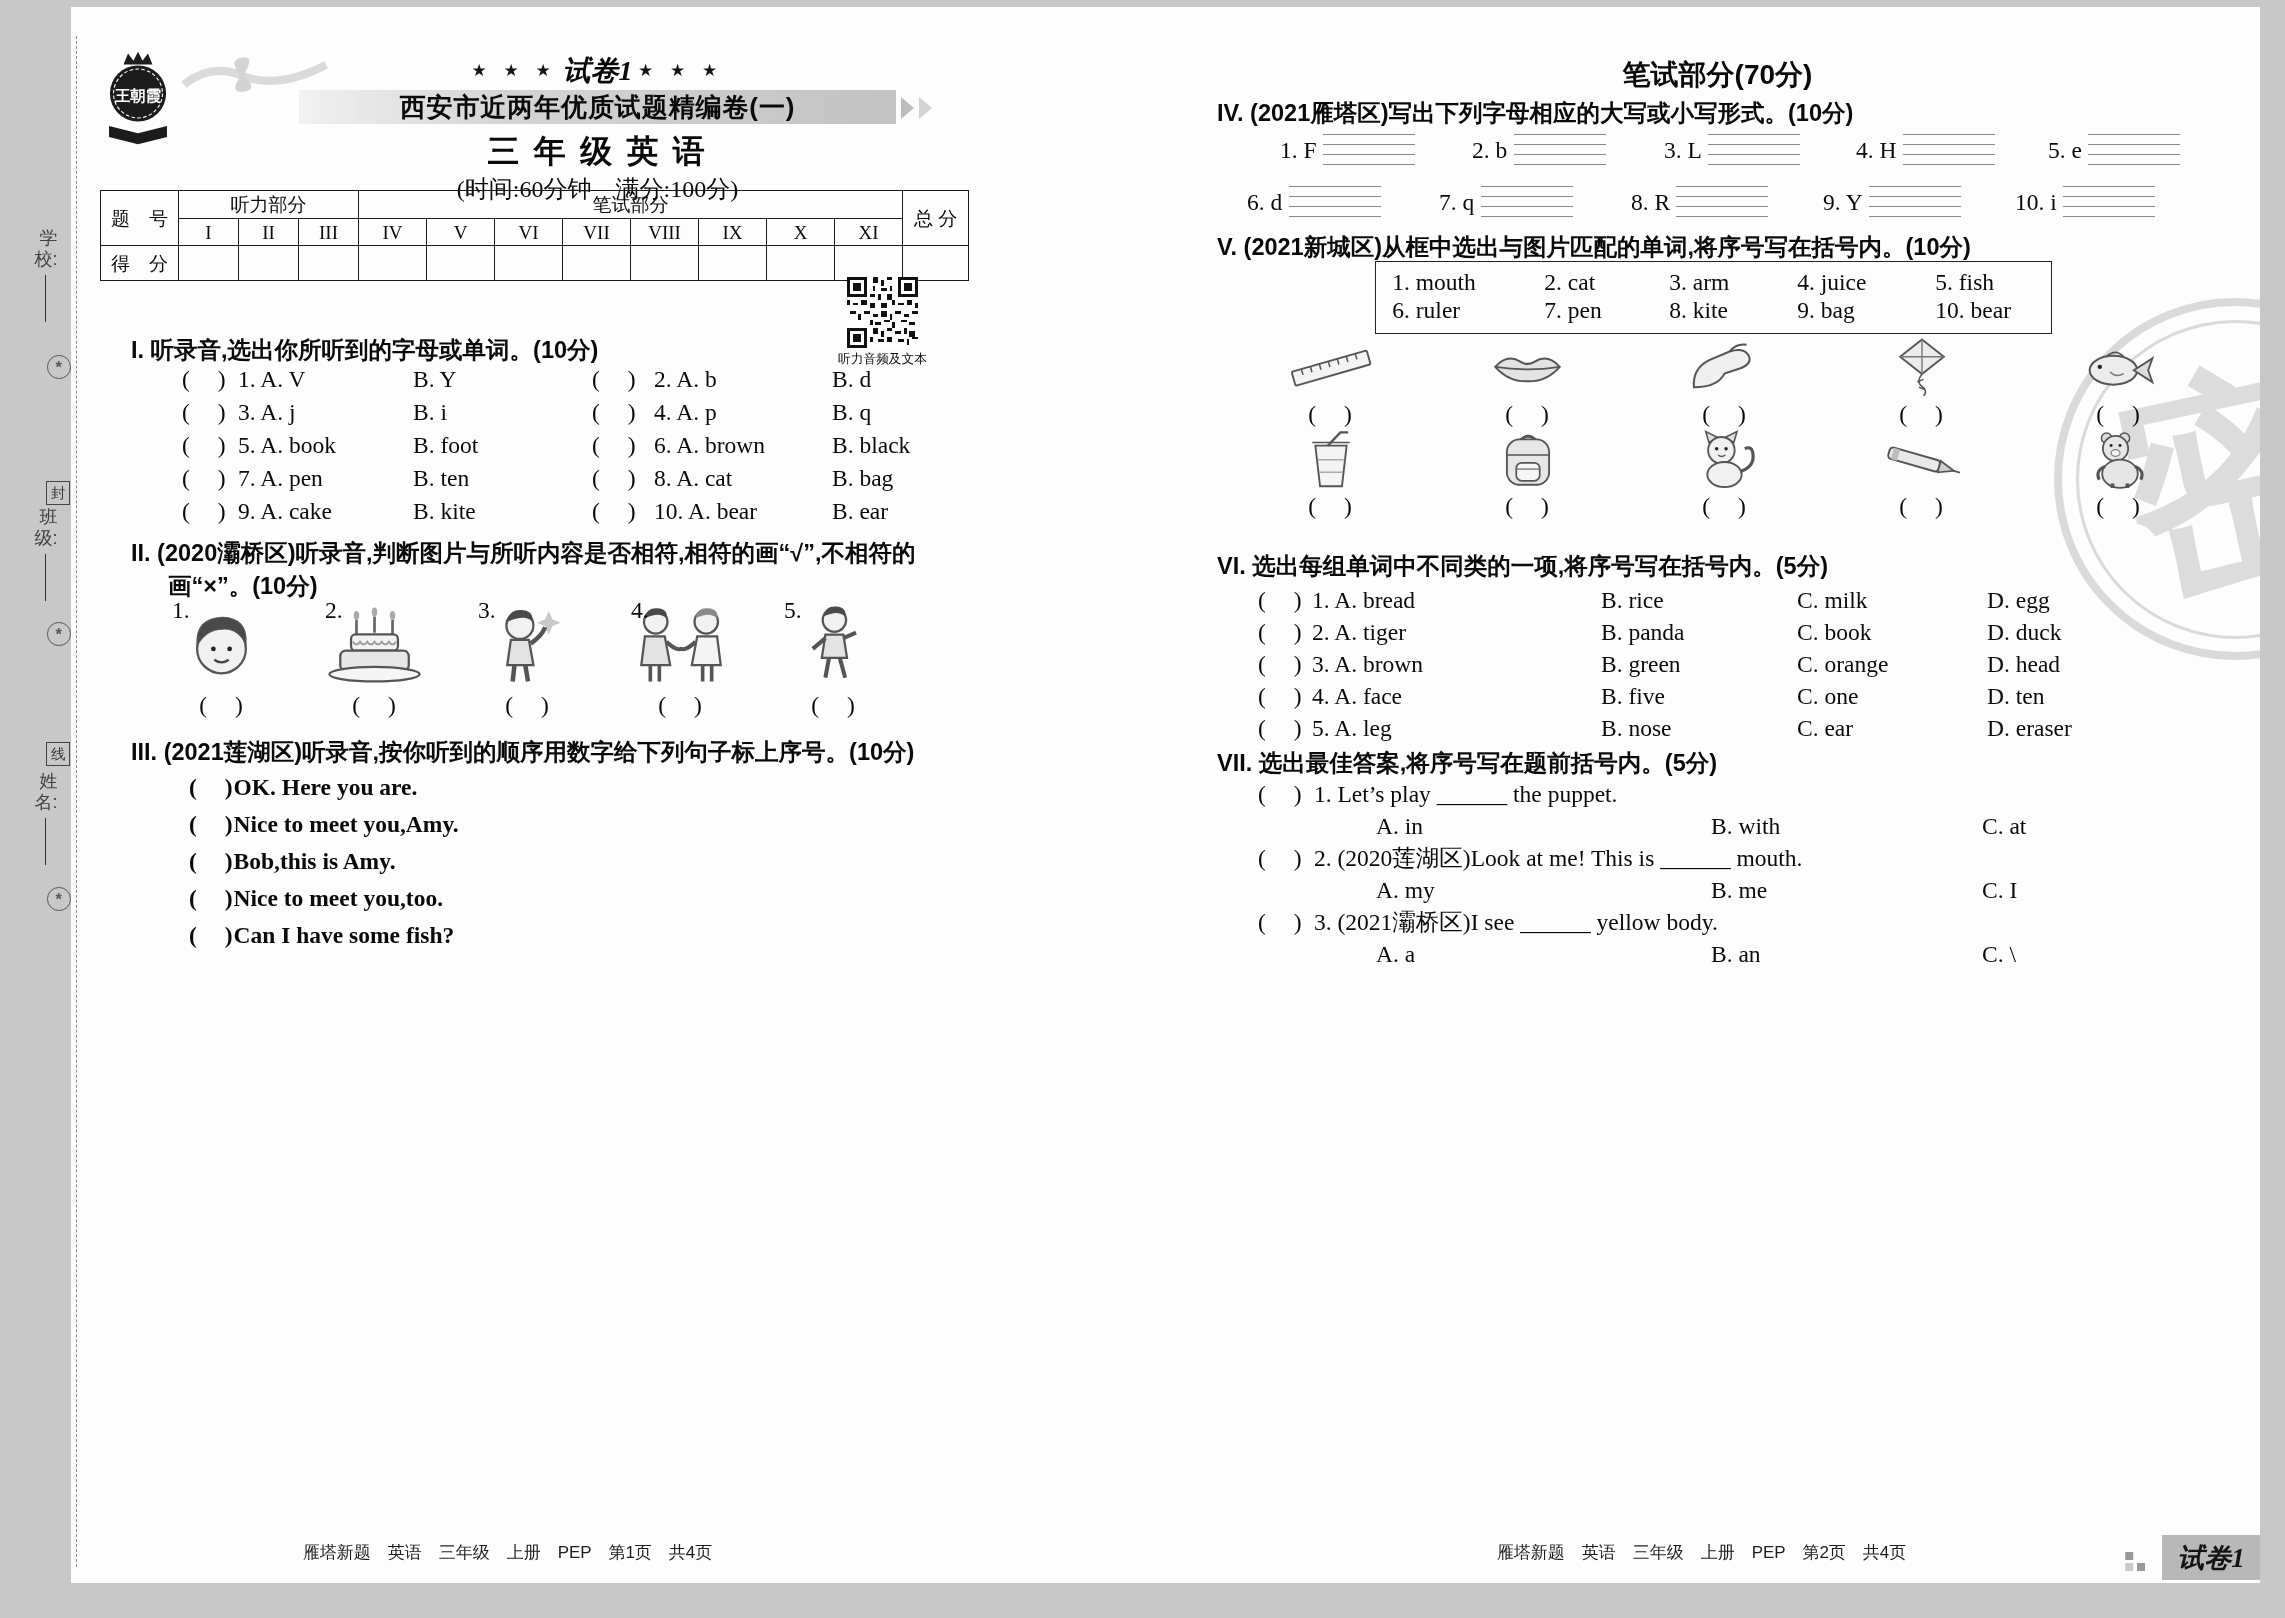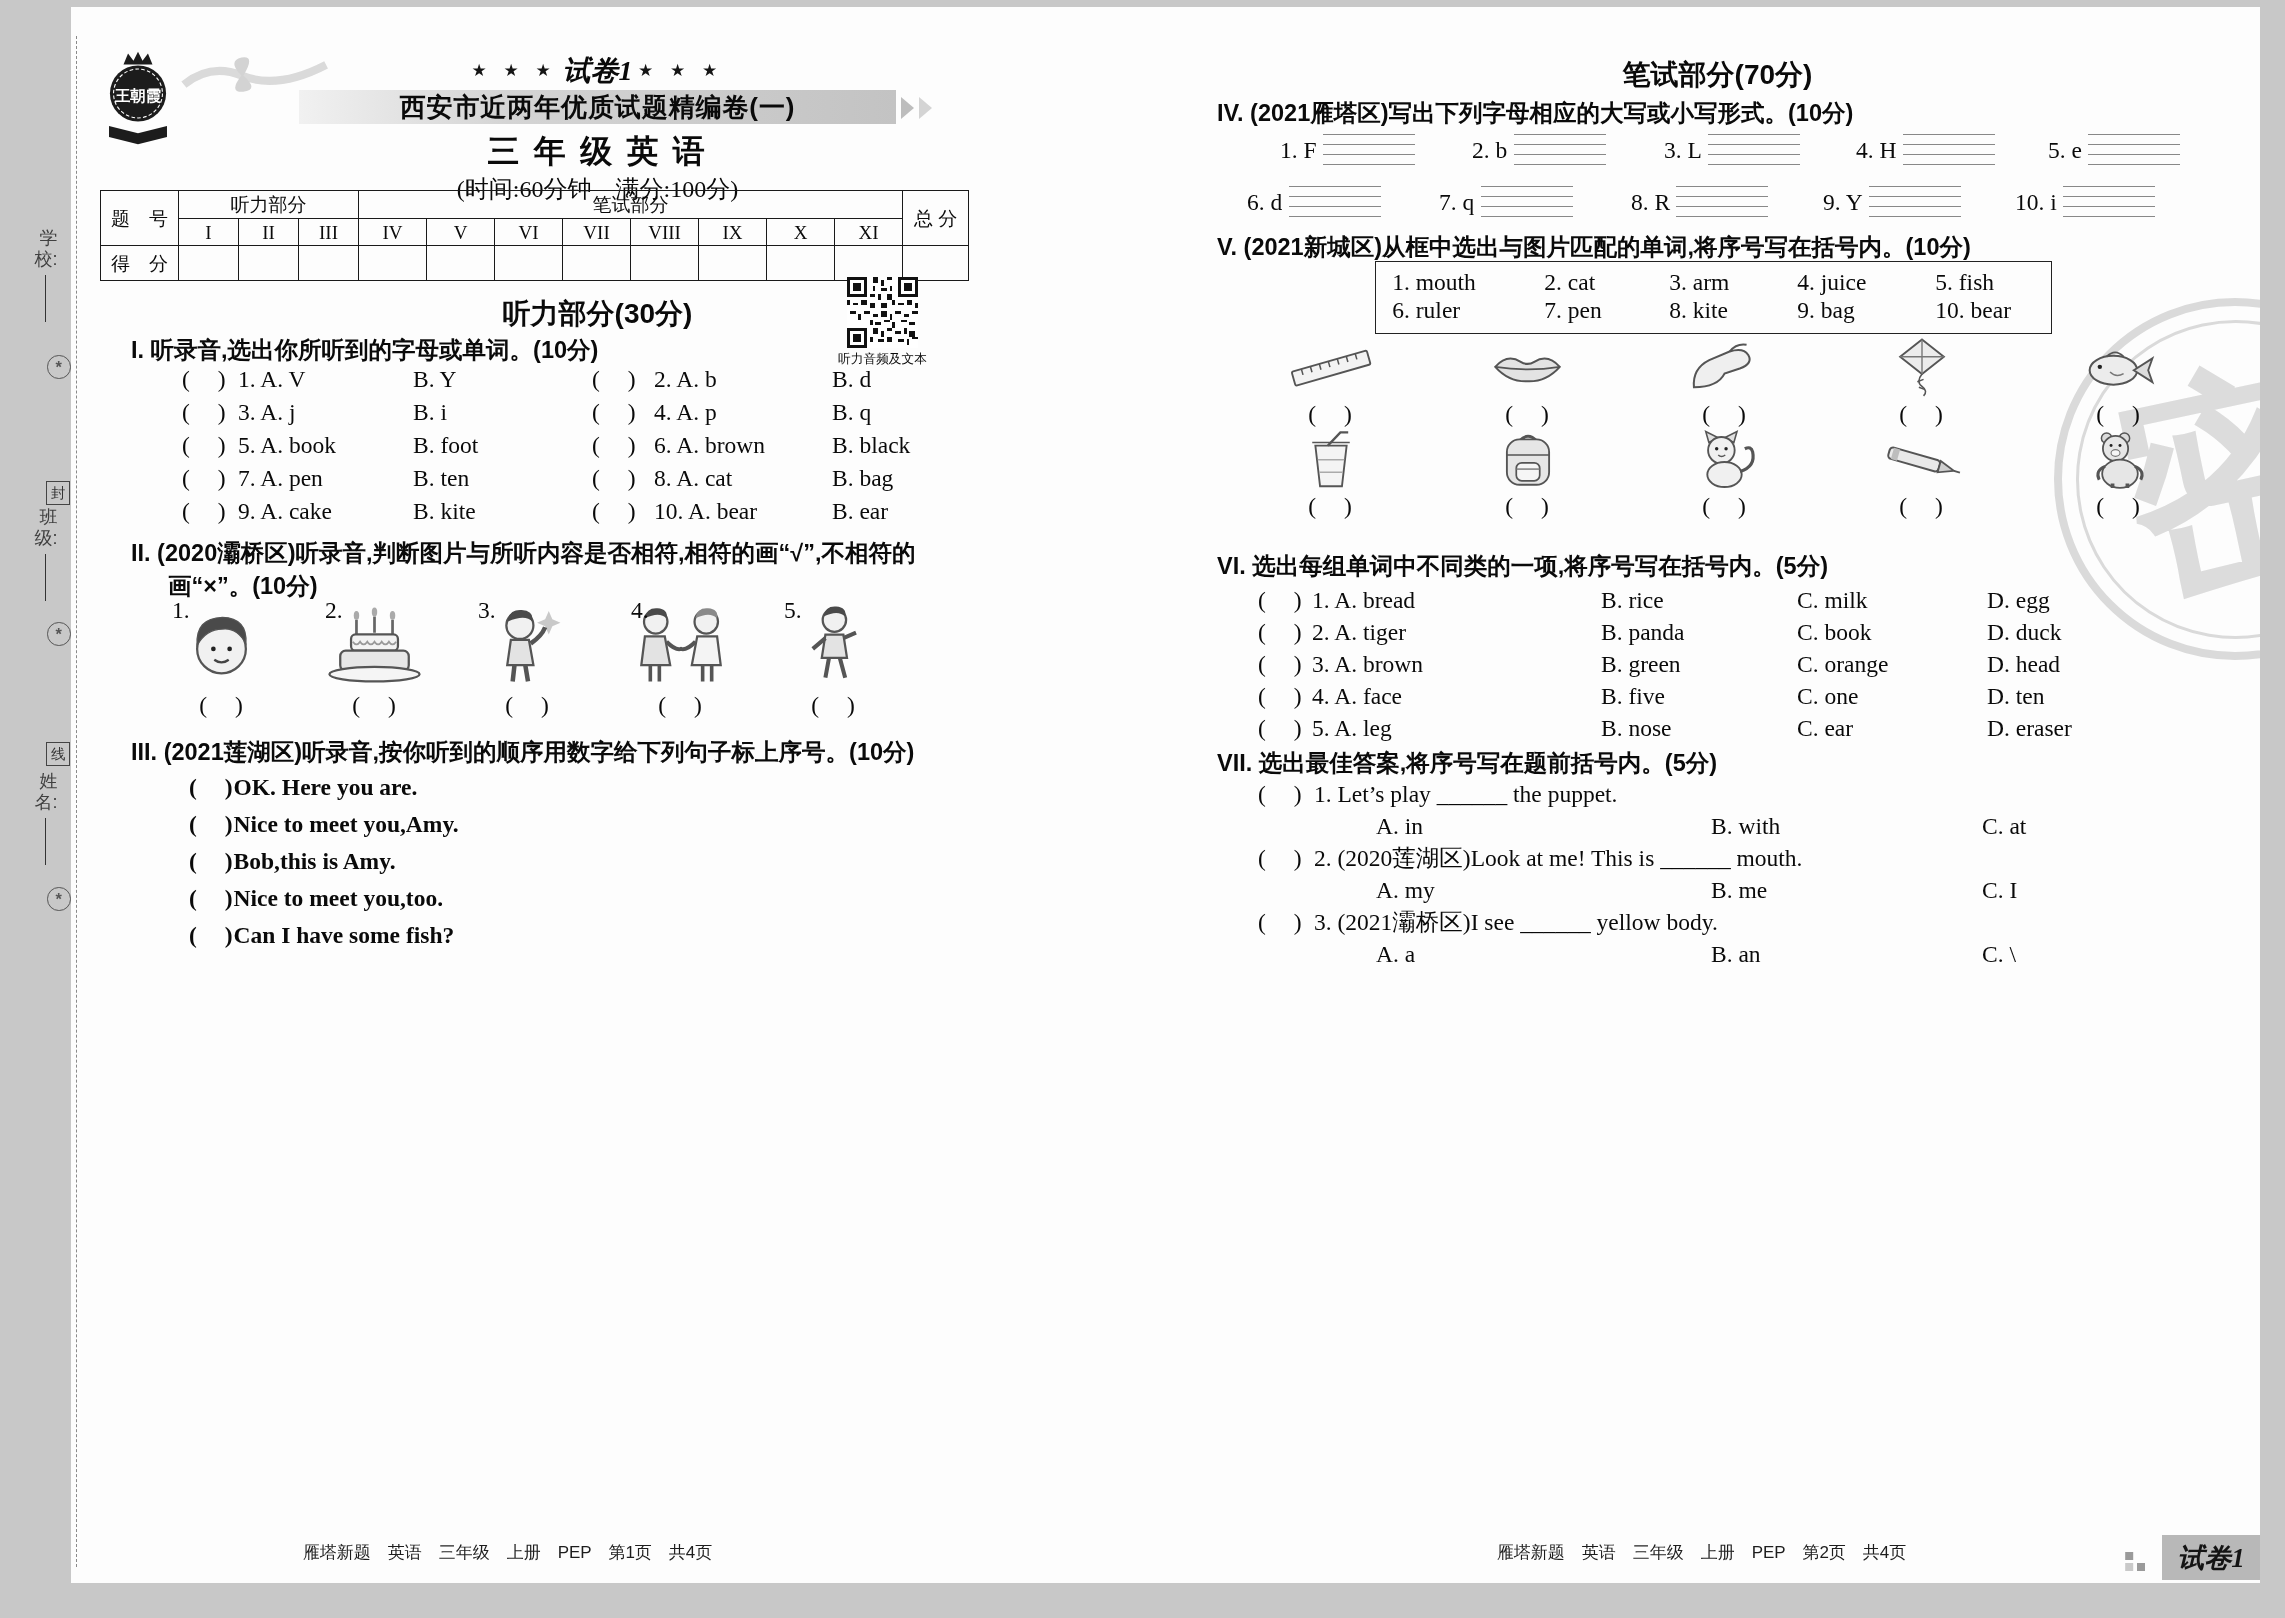--- a/index.html
+++ b/index.html
@@ -184,21 +184,20 @@
         <td></td>
             <td></td>
         <td></td>
             <td></td>
         <td></td>
             <td></td>
       </tr>
     </tbody>
       </table>
 
-    <div class="sec-head" style="left:228px;top:288px">听力部分(30分)</div>
 
     <svg class="abs" style="left:776px;top:270px" width="71" height="71" viewBox="0 0 25 25" shape-rendering="crispEdges">
       <rect width="25" height="25" fill="#ffffff"></rect>
       <path fill="#111" d="M0 0h7v7H0z M18 0h7v7h-7z M0 18h7v7H0z"></path>
       <path fill="#fff" d="M1 1h5v5H1z M19 1h5v5h-5z M1 19h5v5H1z"></path>
       <path fill="#111" d="M2 2h3v3H2z M20 2h3v3h-3z M2 20h3v3H2z"></path>
       <path fill="#111" d="M9 0h2v2H9z M12 1h1v2h-1z M14 0h2v1h-2z M9 3h1v2H9z M12 4h2v1h-2z M15 3h1v2h-1z M8 6h2v1H8z M11 6h1v2h-1z M14 6h2v2h-2z M0 8h1v2H0z M2 9h2v1H2z M5 8h2v2H5z M8 9h2v2H8z M12 9h2v2h-2z M16 8h1v2h-1z M18 9h2v1h-2z M21 8h2v2h-2z M24 9h1v2h-1z M1 12h2v1H1z M4 13h1v2H4z M6 12h2v1H6z M9 13h2v1H9z M12 12h2v2h-2z M15 13h1v2h-1z M17 12h2v1h-2z M20 13h2v1h-2z M23 12h2v1h-2z M8 15h1v2H8z M10 16h2v1h-2z M13 15h2v1h-2z M16 16h1v2h-1z M19 15h2v1h-2z M22 16h2v1h-2z M9 18h2v2H9z M12 19h1v2h-1z M14 18h2v1h-2z M17 19h2v1h-2z M20 18h1v2h-1z M22 19h2v2h-2z M8 21h1v2H8z M11 22h2v1h-2z M14 21h2v2h-2z M18 22h2v1h-2z M21 22h1v2h-1z M23 21h2v1h-2z"></path>
     </svg>
     <div class="qr-cap">听力音频及文本</div>
 

